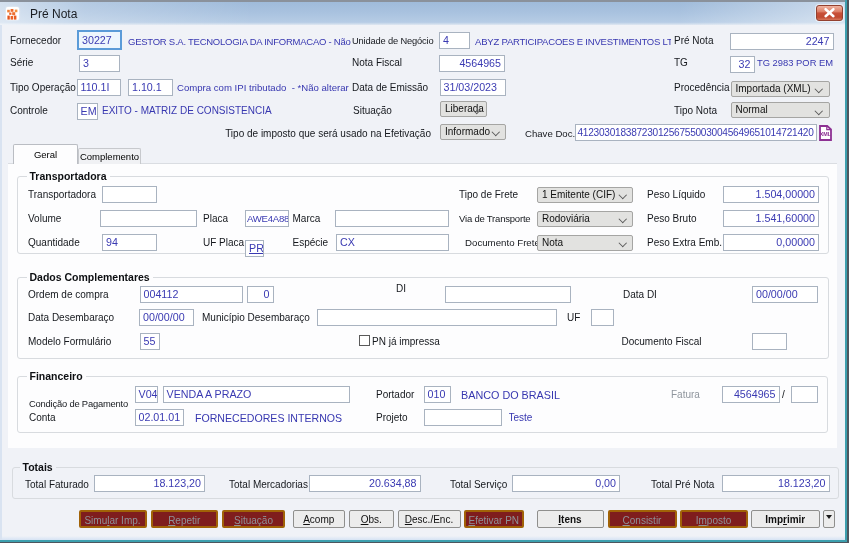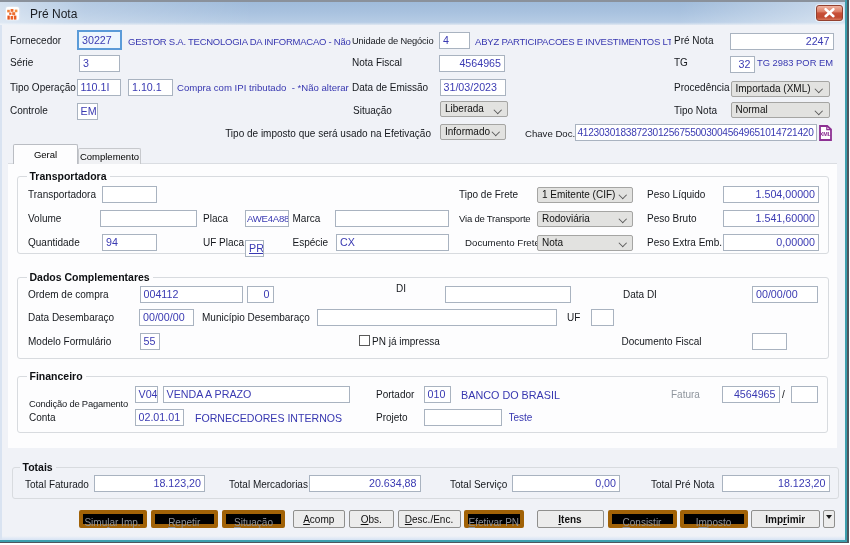--- a/index.html
+++ b/index.html
@@ -29,21 +29,21 @@
 .dd{position:absolute;height:16px;background:#e2e2e0;border:1px solid #a5a5a3;border-radius:2px;font-size:10px;color:#111;line-height:14px;padding:0 4px;white-space:nowrap;}
 .dd:after{content:"";position:absolute;right:7px;top:4.5px;width:4.5px;height:4.5px;border-right:1.2px solid #555;border-bottom:1.2px solid #555;transform:rotate(45deg);}
 .grp{position:absolute;border:1px solid #d8dbdf;border-radius:3px;}
 .gt{position:absolute;top:-7px;font-size:10.5px;font-weight:bold;color:#0d0f12;background:#fdfdfe;padding:0 3px;white-space:nowrap;}
 #page{position:absolute;left:8px;top:163px;width:829px;height:285px;background:#fdfdfe;border-top:1px solid #dadde2;}
 .tab{position:absolute;font-size:9.5px;text-align:center;}
 #tab1{left:13px;top:144px;width:65px;height:20px;background:#fdfdfe;border:1px solid #babdc3;border-bottom:none;border-radius:2px 2px 0 0;line-height:19px;}
 #tab2{left:78px;top:148px;width:63px;height:16px;background:#f0f1f4;border:1px solid #c7c9cd;border-bottom:none;border-radius:2px 2px 0 0;line-height:15px;}
 .btn{position:absolute;top:509.5px;height:18.5px;font-size:10px;text-align:center;line-height:17px;}
 .be{background:#ececec;border:1px solid #8f8f8d;color:#101010;border-radius:2px;}
-.bd{background:#000000;border:4px solid #a16207;color:#8f9298;border-radius:2px;}
+.bd{background:#7f1d1d;border:2px solid #a16207;color:#8f9298;border-radius:2px;}
 .cb{position:absolute;width:11px;height:11px;background:#fff;border:1px solid #5a5a5a;}
 u{text-decoration:underline;}
 </style></head>
 <body>
 <div id="win">
   <div id="content"></div>
   <div id="page"></div>
   <div id="topline"></div>
   <div id="titlebar">
       <div class="lglow"></div>
@@ -96,22 +96,23 @@
   <div class="in" style="left:76.5px;top:79px;width:44px;">110.1I</div>
   <div class="in" style="left:128px;top:79px;width:45px;">1.10.1</div>
   <div class="bl" style="left:177px;top:81.5px;width:174px;font-size:9.6px;">Compra com IPI tributado&nbsp; - *Não alterar</div>
   <div class="lb" style="left:352px;top:81.5px;">Data de Emissão</div>
   <div class="in" style="left:439.5px;top:79px;width:66px;">31/03/2023</div>
   <div class="lb" style="left:674px;top:81.5px;">Procedência</div>
   <div class="dd" style="left:730.5px;top:80.5px;width:99px;">Importada (XML)</div>
 
   <div class="lb" style="left:10px;top:105px;">Controle</div>
   <div class="in" style="left:76.5px;top:103px;width:21px;">EM</div>
+  <div class="bl" style="left:102px;top:105px;width:250px;">EXITO - MATRIZ DE CONSISTENCIA</div>
   <div class="lb" style="left:353px;top:105px;">Situação</div>
-  <div class="dd" style="left:440px;top:101px;width:68px;">Liberada</div>
+  <div class="dd" style="left:440px;top:101px;width:47px;">Liberada</div>
   <div class="lb" style="left:674px;top:105px;">Tipo Nota</div>
   <div class="dd" style="left:730.5px;top:102px;width:99px;">Normal</div>
 
   <div class="lb" style="right:419px;top:128px;">Tipo de imposto que será usado na Efetivação</div>
   <div class="dd" style="left:440px;top:123.5px;width:66px;">Informado</div>
   <div class="lb" style="left:525px;top:128px;font-size:9.6px;">Chave Doc.</div>
   <div class="in" style="left:574.5px;top:124px;width:242px;font-size:10.1px;letter-spacing:-0.25px;padding:0 2px;">41230301838723012567550030045649651014721420</div>
   <div id="xmlicon" style="position:absolute;left:819px;top:124.5px;">
     <svg width="13" height="16" viewBox="0 0 13 16">
       <path d="M1 1 h7.2 l3.8 3.4 v10.6 h-11 z" fill="#fff" stroke="#8d3193" stroke-width="1.8"></path>

